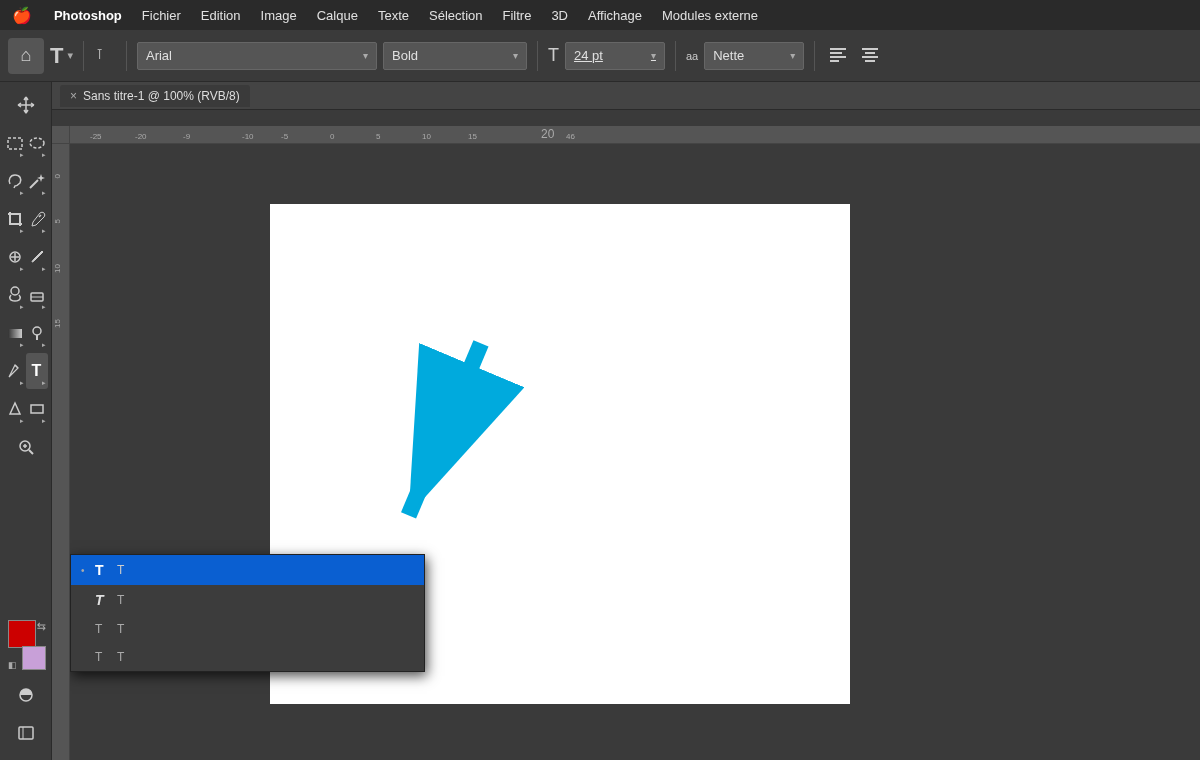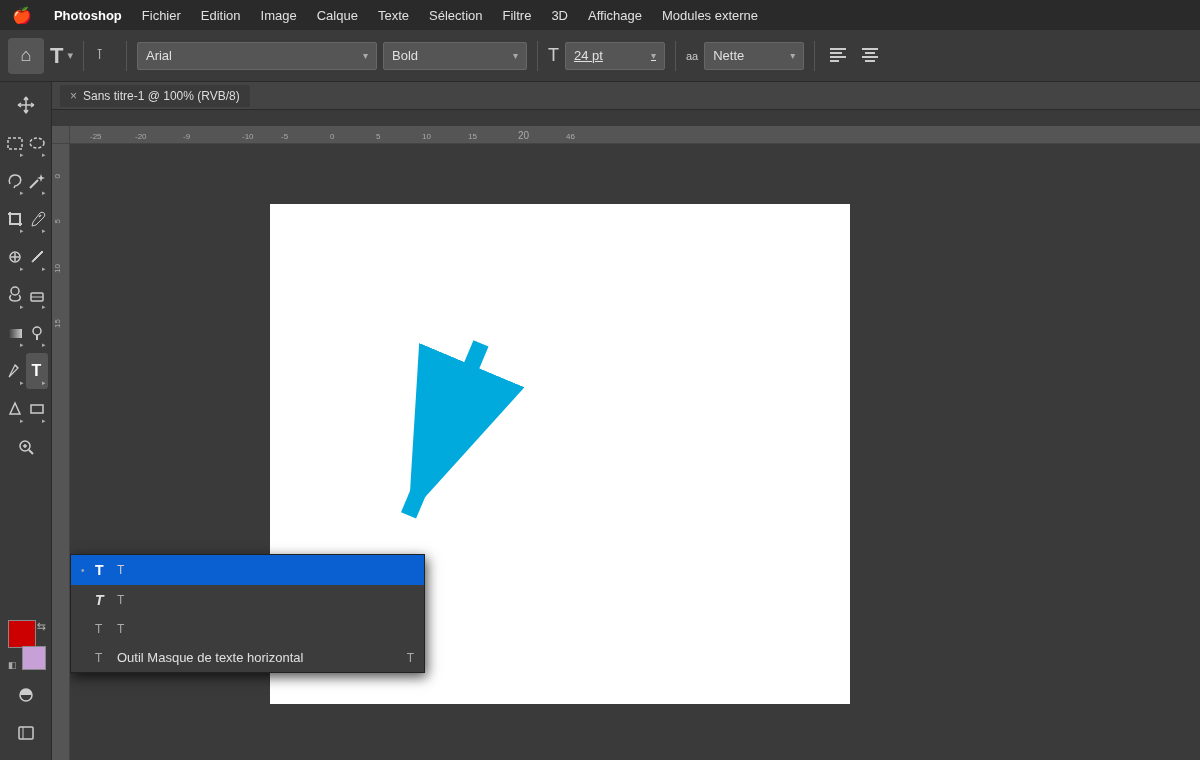--- a/index.html
+++ b/index.html
@@ -483,21 +483,21 @@
 
             <span style="position:absolute;left:20px;bottom:2px;font-size:8px;color:#aaa;">-25</span>
             <span style="position:absolute;left:65px;bottom:2px;font-size:8px;color:#aaa;">-20</span>
             <span style="position:absolute;left:113px;bottom:2px;font-size:8px;color:#aaa;">-9</span>
             <span style="position:absolute;left:172px;bottom:2px;font-size:8px;color:#aaa;">-10</span>
             <span style="position:absolute;left:211px;bottom:2px;font-size:8px;color:#aaa;">-5</span>
             <span style="position:absolute;left:260px;bottom:2px;font-size:8px;color:#aaa;">0</span>
             <span style="position:absolute;left:306px;bottom:2px;font-size:8px;color:#aaa;">5</span>
             <span style="position:absolute;left:352px;bottom:2px;font-size:8px;color:#aaa;">10</span>
             <span style="position:absolute;left:398px;bottom:2px;font-size:8px;color:#aaa;">15</span>
-            <span style="position:absolute;left:448px;bottom:2px;font-size:10px;color:#aaa;">20</span>
+            <span style="position:absolute;left:471px;bottom:2px;font-size:12px;color:#aaa;">20</span>
             <span style="position:absolute;left:496px;bottom:2px;font-size:8px;color:#aaa;">46</span>
           </div>
         </div>
         <div style="display:flex;flex:1;overflow:hidden;">
 
           <div id="ruler-left" style="width:18px;background:#555;border-right:1px solid #444;position:relative;overflow:hidden;flex-shrink:0;">
             <span style="position:absolute;top:30px;left:1px;font-size:8px;color:#aaa;writing-mode:vertical-rl;transform:rotate(180deg);">0</span>
             <span style="position:absolute;top:75px;left:1px;font-size:8px;color:#aaa;writing-mode:vertical-rl;transform:rotate(180deg);">5</span>
             <span style="position:absolute;top:120px;left:1px;font-size:8px;color:#aaa;writing-mode:vertical-rl;transform:rotate(180deg);">10</span>
             <span style="position:absolute;top:175px;left:1px;font-size:8px;color:#aaa;writing-mode:vertical-rl;transform:rotate(180deg);">15</span>
@@ -519,21 +519,20 @@
                 <span class="ctx-shortcut">T</span>
               </div>
               <div class="ctx-item">
                 <span class="ctx-dot"></span>
                 <span class="ctx-icon" style="font-size:12px;color:#aaa;">T</span>
                 <span class="ctx-shortcut">T</span>
               </div>
               <div class="ctx-item">
                 <span class="ctx-dot"></span>
                 <span class="ctx-icon" style="font-size:12px;color:#aaa;">T</span>
-                <span class="ctx-label">Outil Masque de texte horizontal</span>
                 <span class="ctx-shortcut">T</span>
               </div>
             </div>
 
             <svg id="arrow-overlay" viewBox="0 0 1100 680" style="position:absolute;top:0;left:0;width:100%;height:100%;pointer-events:none;">
               <defs>
                 <marker id="arrowhead" markerWidth="10" markerHeight="7" refX="10" refY="3.5" orient="auto">
                   <polygon points="0 0, 10 3.5, 0 7" fill="#00aadd"></polygon>
                 </marker>
               </defs>

